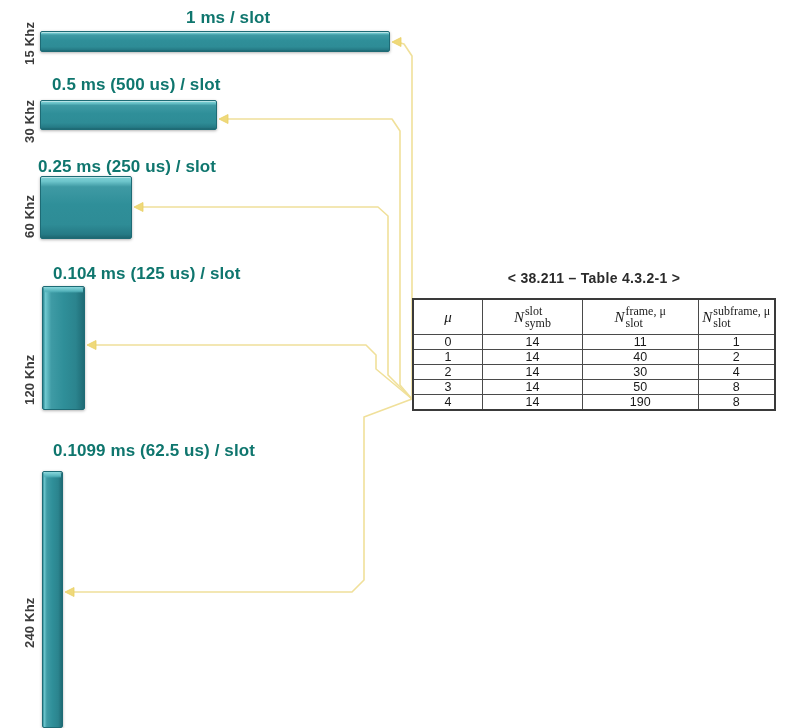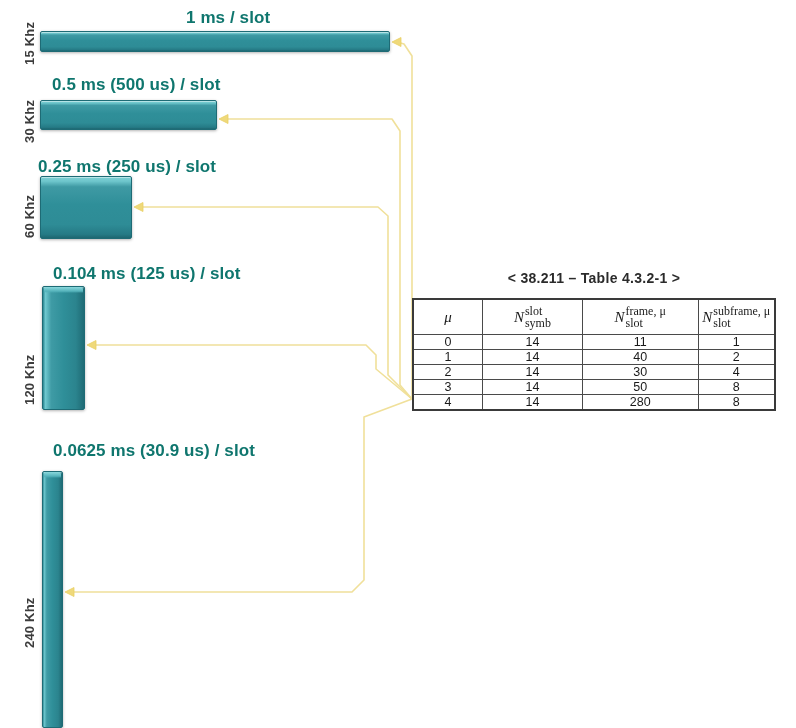--- a/index.html
+++ b/index.html
@@ -180,21 +180,21 @@
   <div class="axis-label" style="left: 22px; top: 65px;">15 Khz</div>
   <div class="axis-label" style="left: 22px; top: 143px;">30 Khz</div>
   <div class="axis-label" style="left: 22px; top: 238px;">60 Khz</div>
   <div class="axis-label" style="left: 22px; top: 405px;">120 Khz</div>
   <div class="axis-label" style="left: 22px; top: 648px;">240 Khz</div>
 
   <div class="bar-caption" style="left: 186px; top: 8px;">1 ms / slot</div>
   <div class="bar-caption" style="left: 52px; top: 75px;">0.5 ms (500 us) / slot</div>
   <div class="bar-caption" style="left: 38px; top: 157px;">0.25 ms (250 us) / slot</div>
   <div class="bar-caption" style="left: 53px; top: 264px;">0.104 ms (125 us) / slot</div>
-  <div class="bar-caption" style="left: 53px; top: 441px;">0.0625 ms (30.9 us) / slot</div>
+  <div class="bar-caption" style="left: 53px; top: 441px;">0.1099 ms (62.5 us) / slot</div>
 
   <div class="bar" style="left: 40px; top: 31px; width: 350px; height: 21px;"></div>
   <div class="bar" style="left: 40px; top: 100px; width: 177px; height: 30px;"></div>
   <div class="bar" style="left: 40px; top: 176px; width: 92px; height: 63px;"></div>
   <div class="bar tall" style="left: 42px; top: 286px; width: 43px; height: 124px;"></div>
   <div class="bar tall" style="left: 42px; top: 471px; width: 21px; height: 257px;"></div>
 
   <div id="table-title">&lt; 38.211 – Table 4.3.2-1 &gt;</div>
 
   <table id="spec-table">
@@ -235,19 +235,19 @@
       </tr>
       <tr>
         <td>3</td>
         <td>14</td>
         <td>50</td>
         <td>8</td>
       </tr>
       <tr>
         <td>4</td>
         <td>14</td>
-        <td>280</td>
+        <td>190</td>
         <td>8</td>
       </tr>
     </tbody>
   </table>
 
 </div>
 
 </body></html>

